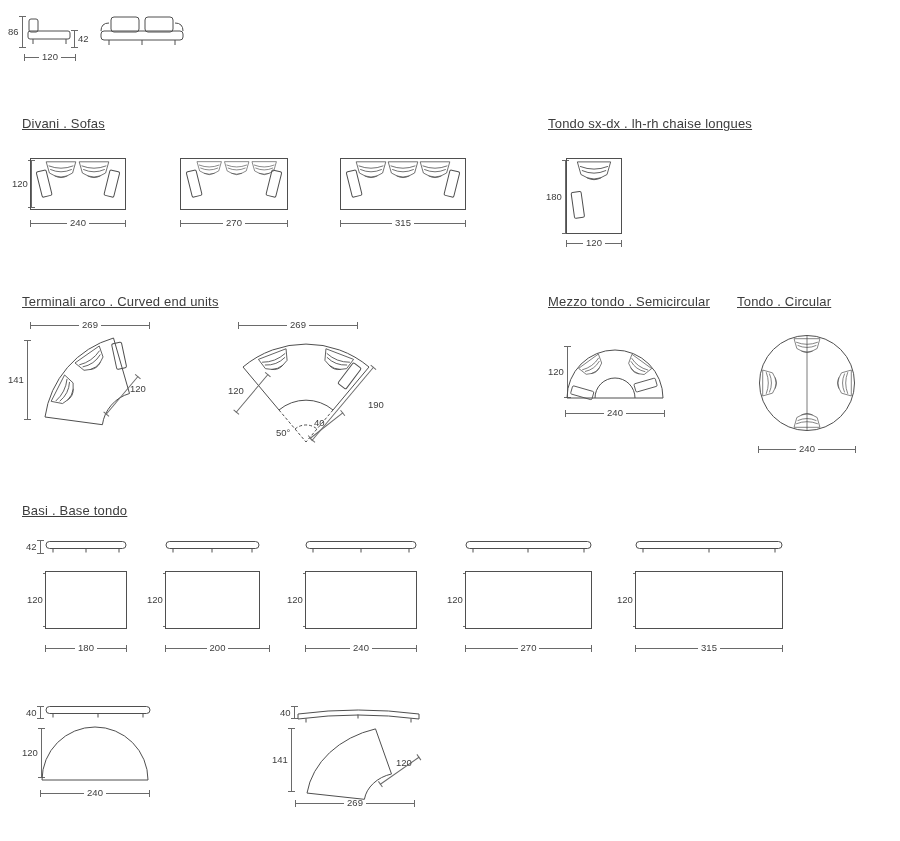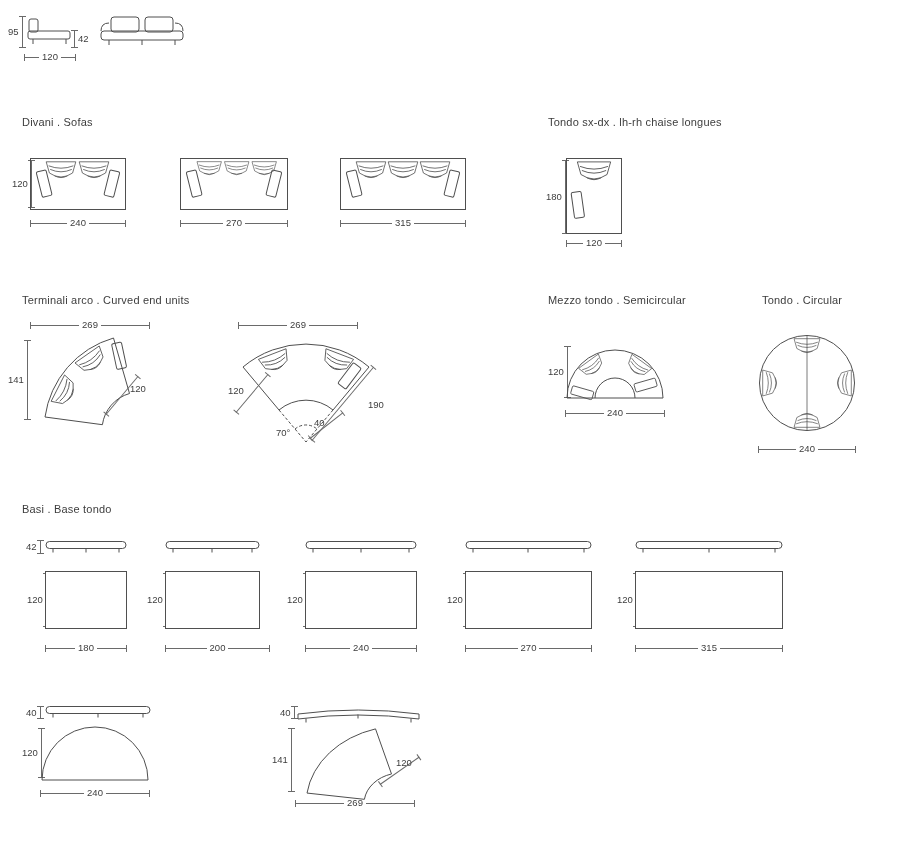--- a/index.html
+++ b/index.html
@@ -1,19 +1,19 @@
 <!DOCTYPE html>
 <html><head>
 <meta charset="utf-8">
 <style>
   html,body{margin:0;padding:0;background:#fff;}
   .sheet{position:relative;width:900px;height:841px;background:#fff;overflow:hidden;
          font-family:"Liberation Sans",sans-serif;color:#3d3d3d;}
   .sheet svg{position:absolute;overflow:visible;}
-  .heading{position:absolute;font-size:11px;letter-spacing:.2px;color:#3d3d3d;white-space:nowrap;}
+  .heading{position:absolute;font-size:13px;letter-spacing:.2px;color:#3d3d3d;white-space:nowrap;text-decoration:underline;}
   
   .hdim{position:absolute;display:flex;align-items:center;font-size:9.5px;line-height:1;color:#3d3d3d;height:10px;}
   .hdim::before,.hdim::after{content:"";width:1px;height:7px;background:#6a6a6a;}
   .hdim .ln{flex:1;height:1px;background:#6a6a6a;}
   .hdim .lbl{padding:0 3px;white-space:nowrap;}
   
   .vdim{position:absolute;display:flex;align-items:center;gap:3px;font-size:9.5px;line-height:1;color:#3d3d3d;}
   .vdim .vln{width:1px;align-self:stretch;background:#6a6a6a;position:relative;}
   .vdim .vln::before,.vdim .vln::after{content:"";position:absolute;left:-3px;width:7px;height:1px;background:#6a6a6a;}
   .vdim .vln::before{top:0;}
@@ -47,21 +47,21 @@
   </svg>
 
   <svg style="left:26px;top:16px" width="48" height="32" viewBox="0 0 48 32">
     <g fill="none" stroke="#4f4f4f" stroke-width="1">
       <rect x="3" y="3" width="9" height="13" rx="2"></rect>
       <rect x="2" y="15" width="42" height="8" rx="2"></rect>
       <path d="M7,23 v5 M40,23 v5"></path>
     </g>
   </svg>
   <div class="vdim" style="left:8px;top:16px;height:32px">
-    <span class="lbl">95</span>
+    <span class="lbl">86</span>
       <i class="vln"></i>
   </div>
   <div class="vdim r" style="left:74px;top:30px;height:18px">
     <span class="lbl">42</span>
       <i class="vln"></i>
   </div>
   <div class="hdim" style="left:24px;top:52px;width:52px">
     <i class="ln"></i>
       <span class="lbl">120</span>
       <i class="ln"></i>
@@ -144,21 +144,21 @@
     </g>
   </svg>
   <div class="hdim" style="left:566px;top:238px;width:56px">
     <i class="ln"></i>
       <span class="lbl">120</span>
       <i class="ln"></i>
   </div>
 
   <div class="heading" style="left:22px;top:294px">Terminali arco . Curved end units</div>
   <div class="heading" style="left:548px;top:294px">Mezzo tondo . Semicircular</div>
-  <div class="heading" style="left:762px;top:294px">Tondo . Circular</div>
+  <div class="heading" style="left:737px;top:294px">Tondo . Circular</div>
 
   <div class="hdim" style="left:30px;top:320px;width:120px">
     <i class="ln"></i>
       <span class="lbl">269</span>
       <i class="ln"></i>
   </div>
   <div class="vdim" style="left:8px;top:340px;height:80px">
     <span class="lbl">141</span>
       <i class="vln"></i>
   </div>
@@ -187,21 +187,21 @@
       <use href="#seat" transform="translate(70,108) rotate(21) translate(-16,-95) scale(0.8)"></use>
       <use href="#arm" transform="translate(70,108) rotate(37) translate(-5,-92)"></use>
     </g>
   </svg>
   <i class="dline" style="left:236px;top:412px;width:50px;transform:rotate(-50deg)"></i>
   <span class="num" style="left:228px;top:386px">120</span>
   <i class="dline" style="left:312px;top:440px;width:96px;transform:rotate(-50deg)"></i>
   <span class="num" style="left:368px;top:400px">190</span>
   <i class="dline" style="left:310px;top:438px;width:42px;transform:rotate(-38deg)"></i>
   <span class="num" style="left:314px;top:418px">40</span>
-  <span class="num" style="left:276px;top:428px">70°</span>
+  <span class="num" style="left:276px;top:428px">50°</span>
 
   <div class="vdim" style="left:548px;top:346px;height:52px">
     <span class="lbl">120</span>
       <i class="vln"></i>
   </div>
   <svg style="left:565px;top:344px" width="100" height="56" viewBox="0 0 100 56">
     <g fill="none" stroke="#4f4f4f" stroke-width="1">
       <path d="M2,54 A48,48 0 0 1 98,54 Z"></path>
       <path d="M30,54 A20,20 0 0 1 70,54"></path>
       <use href="#seat" transform="translate(50,54) rotate(-36) translate(-13,-46) scale(0.66)"></use>

